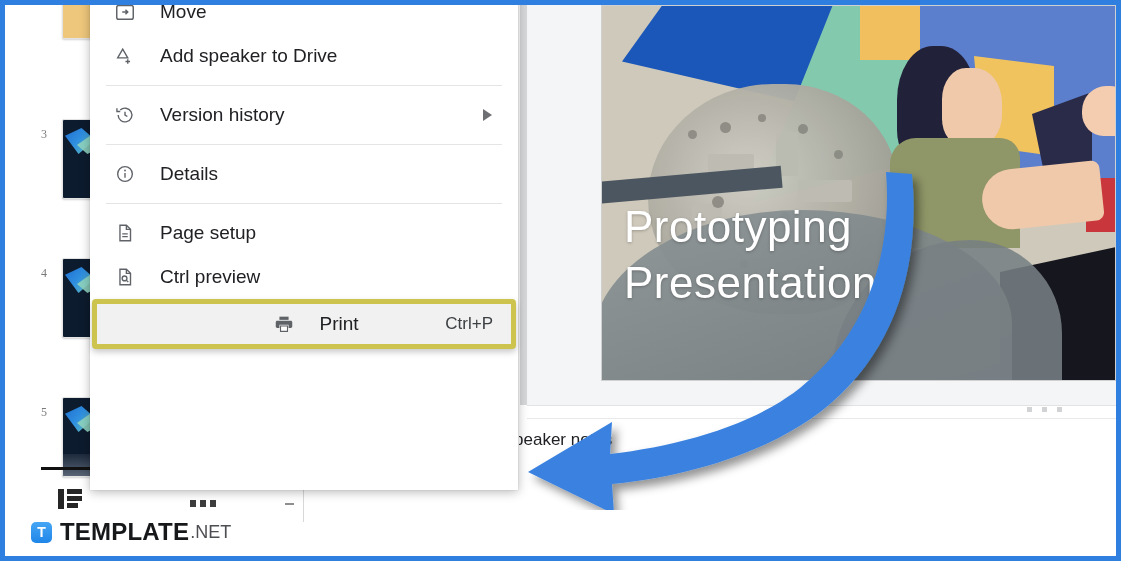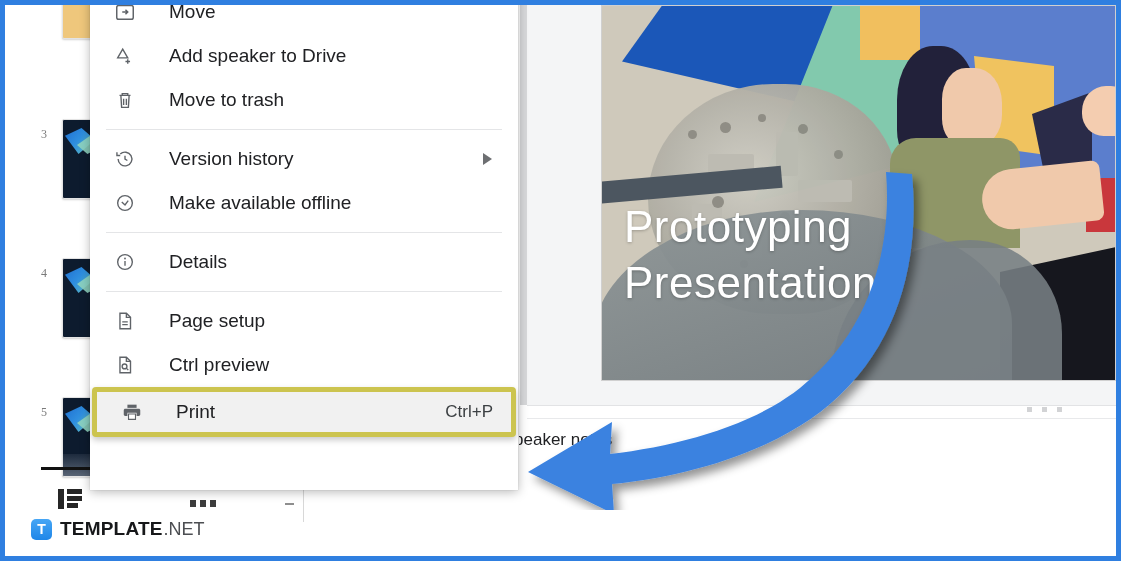--- a/index.html
+++ b/index.html
@@ -273,21 +273,21 @@
     position: relative;
     height: 44px;
     display: flex; align-items: center;
     padding-left: 24px;
     cursor: default;
   }
   .mi-label {
     font-size: 19px;
     color: #202124;
     font-family: "Liberation Sans", sans-serif;
-    margin-left: 33px;
+    margin-left: 24px;
   }
   .mi-accel {
     position: absolute; right: 22px;
     font-size: 17px; color: #3c4043;
   }
   .mi-arrow {
     position: absolute; right: 26px;
     width: 0; height: 0;
     border-top: 6px solid transparent;
     border-bottom: 6px solid transparent;
@@ -304,20 +304,21 @@
     height: 1px; background: #e4e5e7;
     margin: 7px 16px 7px 16px;
   }
   .mi.highlighted {
     background: #f1f1f1;
     border: 5px solid #ccc44f;
     border-radius: 4px;
     height: 50px;
     margin: 0 2px;
     box-shadow: 0 3px 6px rgba(0,0,0,.22);
+    justify-content: center;
   }
   .mi.highlighted .mi-accel { right: 18px; }
 
   
   .big-arrow {
     position: absolute; left: 500px; top: 150px;
     width: 460px; height: 360px;
     z-index: 45;
     pointer-events: none;
   }
@@ -331,21 +332,21 @@
   .wm-badge {
     width: 21px; height: 21px;
     border-radius: 5px;
     background: linear-gradient(180deg,#46a6f5 0%, #1f86e8 100%);
     color: #fff;
     font-size: 14px; font-weight: bold;
     display: flex; align-items: center; justify-content: center;
     font-family: "Liberation Sans", sans-serif;
   }
   .wm-bold {
-    font-size: 19px; font-weight: bold; color: #17181a;
+    font-size: 24px; font-weight: bold; color: #17181a;
     letter-spacing: .2px;
   }
   .wm-light {
     font-size: 18px; font-weight: normal; color: #4c4e52;
   }
 </style>
 </head>
 <body>
 
 <div id="root">
@@ -476,53 +477,35 @@
     <div class="mi">
       <span class="mi-icon">
         <svg viewBox="0 0 24 24" fill="none" stroke="#5f6368" stroke-width="1.5">
           <path d="M9.5 4.5L4 14h11L9.5 4.5z"></path>
           <path d="M15 15.5v5M12.5 18h5"></path>
         </svg>
       </span>
       <span class="mi-label">Add speaker to Drive</span>
     </div>
 
-    <div class="mi">
-      <span class="mi-icon">
-        <svg viewBox="0 0 24 24" fill="none" stroke="#5f6368" stroke-width="1.5">
-          <path d="M6 7h12M9 7V5h6v2M7.5 7l.8 13h7.4l.8-13"></path>
-          <path d="M10.5 10.5v7M13.5 10.5v7"></path>
-        </svg>
-      </span>
-      <span class="mi-label">Move to trash</span>
-    </div>
 
     <div class="mi-sep"></div>
 
     <div class="mi">
       <span class="mi-icon">
         <svg viewBox="0 0 24 24" fill="none" stroke="#5f6368" stroke-width="1.5">
           <path d="M4.5 12a7.5 7.5 0 1 0 2.3-5.4"></path>
           <path d="M3.2 4.6v3.6h3.6"></path>
           <path d="M12 8.4V12l2.6 1.6"></path>
         </svg>
       </span>
       <span class="mi-label">Version history</span>
       <span class="mi-arrow"></span>
     </div>
 
-    <div class="mi">
-      <span class="mi-icon">
-        <svg viewBox="0 0 24 24" fill="none" stroke="#5f6368" stroke-width="1.5">
-          <circle cx="12" cy="12" r="8"></circle>
-          <path d="M8.5 11l3.5 3.2 3.5-4.8"></path>
-        </svg>
-      </span>
-      <span class="mi-label">Make available offline</span>
-    </div>
 
     <div class="mi-sep"></div>
 
     <div class="mi">
       <span class="mi-icon">
         <svg viewBox="0 0 24 24" fill="none" stroke="#5f6368" stroke-width="1.5">
           <circle cx="12" cy="12" r="8"></circle>
           <path d="M12 11v5.2"></path>
             <circle cx="12" cy="8.2" r="1" fill="#5f6368" stroke="none"></circle>
         </svg>

